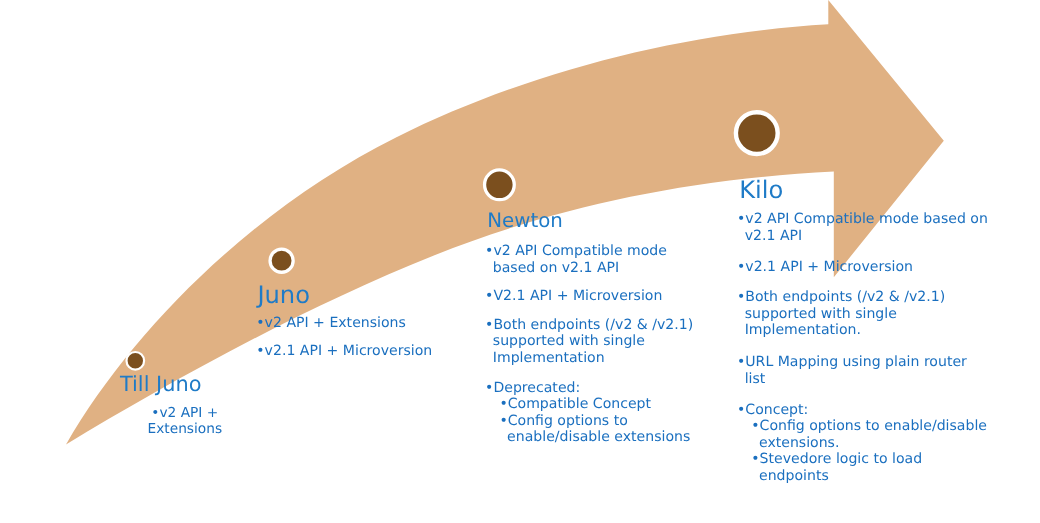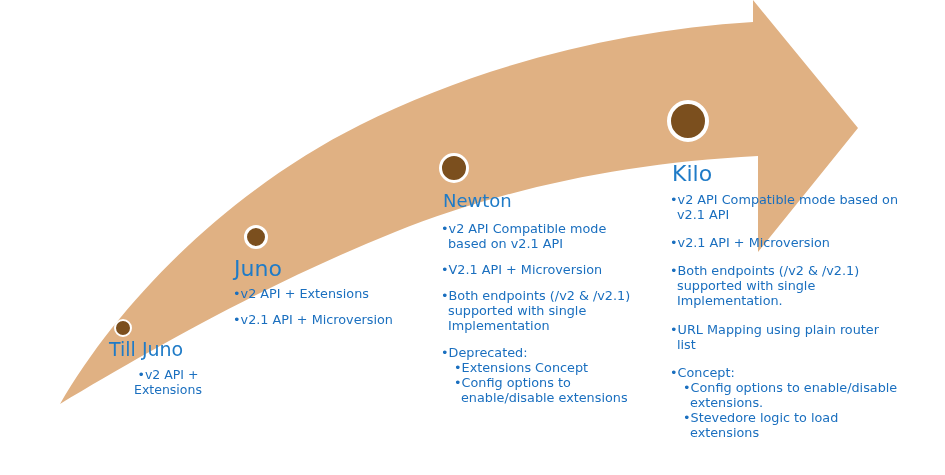--- a/index.html
+++ b/index.html
@@ -127,37 +127,37 @@
 
   <div class="milestone" id="ms-newton">
     <div class="milestone-dot"></div>
     <div class="milestone-heading">Newton</div>
     <div class="bullets">
       <div class="bullet"><span class="dot-mark">•</span><span>v2 API Compatible mode based on v2.1 API</span></div>
       <div class="bullet"><span class="dot-mark">•</span><span>V2.1 API + Microversion</span></div>
       <div class="bullet"><span class="dot-mark">•</span><span>Both endpoints (/v2 &amp; /v2.1) supported with  single Implementation</span></div>
       <div class="bullet"><span class="dot-mark">•</span><span>Deprecated:</span>
         <div class="sublist">
-          <div class="subbullet"><span class="dot-mark">•</span><span>Extensions Concept</span></div>
+          <div class="subbullet"><span class="dot-mark">•</span><span>Compatible Concept</span></div>
           <div class="subbullet"><span class="dot-mark">•</span><span>Config options to enable/disable extensions</span></div>
         </div>
       </div>
     </div>
   </div>
 
   <div class="milestone" id="ms-pike">
     <div class="milestone-dot"></div>
     <div class="milestone-heading">Kilo</div>
     <div class="bullets">
       <div class="bullet"><span class="dot-mark">•</span><span>v2 API Compatible mode based on v2.1 API</span></div>
       <div class="bullet"><span class="dot-mark">•</span><span>v2.1 API + Microversion</span></div>
       <div class="bullet"><span class="dot-mark">•</span><span>Both endpoints (/v2 &amp; /v2.1) supported with single Implementation.</span></div>
       <div class="bullet"><span class="dot-mark">•</span><span>URL Mapping using plain router list</span></div>
       <div class="bullet"><span class="dot-mark">•</span><span>Concept:</span>
         <div class="sublist">
           <div class="subbullet"><span class="dot-mark">•</span><span>Config options to enable/disable extensions.</span></div>
-          <div class="subbullet"><span class="dot-mark">•</span><span>Stevedore logic to load extensions</span></div>
+          <div class="subbullet"><span class="dot-mark">•</span><span>Stevedore logic to load endpoints</span></div>
         </div>
       </div>
     </div>
   </div>
 
 </div>
 
 </body></html>

